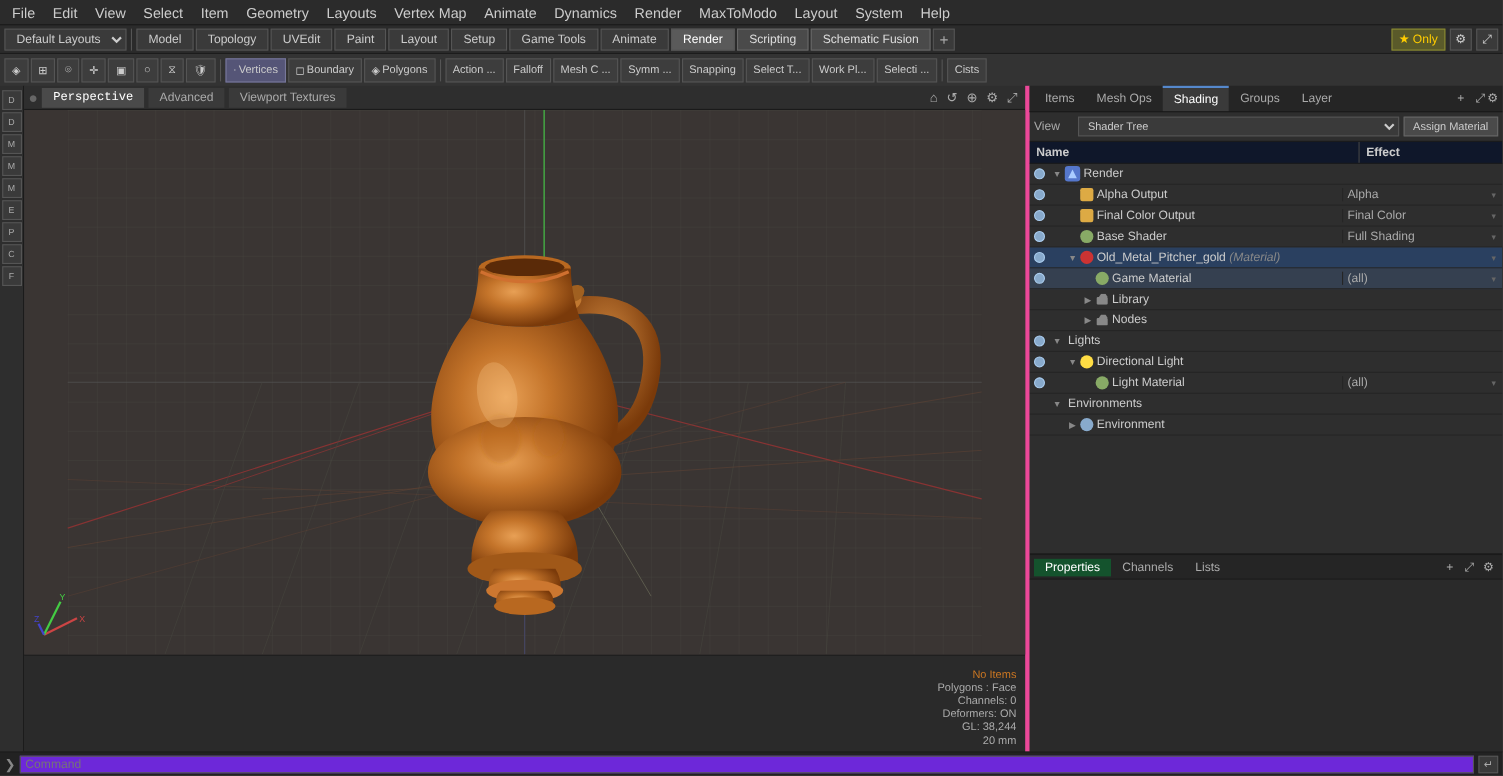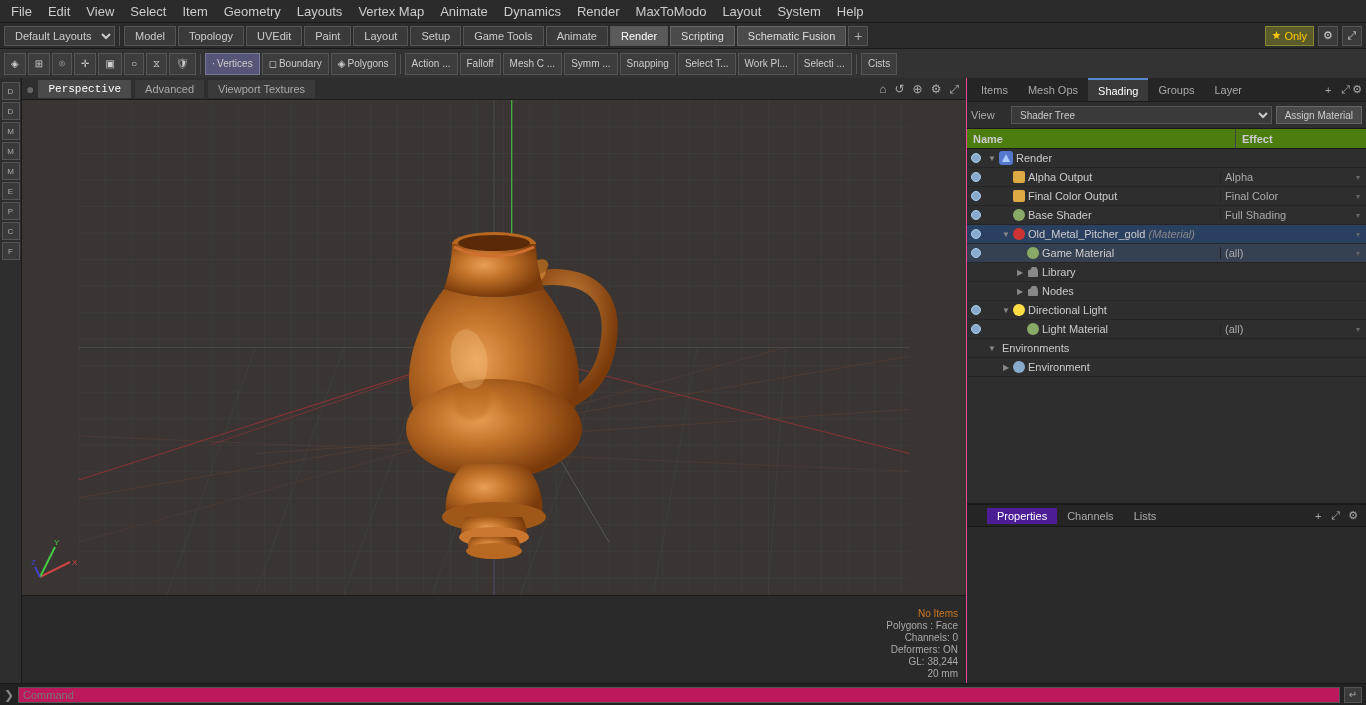--- a/index.html
+++ b/index.html
@@ -264,23 +264,23 @@
     }
     .status-line {
       font-size: 10px;
       color: #aaa;
       text-align: right;
     }
     .status-line.orange { color: #cc7722; }
 
     
     #right-panel {
-      width: 400px;
+      width: 434px;
       background: #2e2e2e;
-      border-left: 1px solid #ec4899;
+      border-left: 4px solid #ec4899;
       display: flex;
       flex-direction: column;
     }
 
     
     #panel-tabs {
       display: flex;
       background: #252525;
       height: 24px;
       align-items: center;
@@ -361,21 +361,21 @@
       padding: 1px 8px;
       font-size: 10px;
       cursor: pointer;
       height: 18px;
       white-space: nowrap;
     }
 
     
     #shader-tree-header {
       display: flex;
-      background: #4d7c0f;
+      background: #0f172a;
       height: 20px;
       border-bottom: 1px solid #1a1a1a;
     }
     .tree-header-col {
       display: flex;
       align-items: center;
       padding: 0 6px;
       font-size: 11px;
       color: #ccc;
       font-weight: bold;
@@ -491,22 +491,21 @@
       padding: 0 4px;
     }
     .bottom-tab {
       padding: 2px 10px;
       color: #aaa;
       cursor: pointer;
       font-size: 11px;
     }
     .bottom-tab.active {
       color: #fff;
-      background: #4c1d95;
-      margin-left: 16px;
+      background: #14532d;
     }
     #bottom-content {
       flex: 1;
       background: #2a2a2a;
     }
 
     
     #command-bar {
       display: flex;
       align-items: center;
@@ -515,21 +514,21 @@
       border-top: 1px solid #1a1a1a;
       padding: 0 4px;
       gap: 4px;
     }
     .cmd-arrow {
       color: #888;
       font-size: 12px;
     }
     #command-input {
       flex: 1;
-      background: #be185d;
+      background: #6d28d9;
       border: 1px solid #555;
       color: #ccc;
       height: 16px;
       font-size: 11px;
       padding: 0 4px;
     }
     .cmd-btn {
       background: #3a3a3a;
       border: 1px solid #555;
       color: #aaa;
@@ -926,20 +925,29 @@
           <div class="tree-icon" style="width:12px; height:12px; margin-right:3px;">
             <svg width="12" height="10" viewBox="0 0 12 10">
                 <rect x="1" y="3" width="10" height="7" fill="#888" rx="1"></rect>
                 <path d="M3 3 L5 0 L9 0 L11 3" fill="#888"></path>
               </svg>
           </div>
           <span class="tree-name">Nodes</span>
           <div class="tree-effect"></div>
         </div>
 
+        <div class="tree-row">
+          <div class="tree-vis">
+              <div class="vis-circle active"></div>
+            </div>
+          <div class="tree-indent"></div>
+          <div class="tree-toggle open"></div>
+          <span class="tree-name" style="margin-left:3px;">Lights</span>
+          <div class="tree-effect"></div>
+        </div>
 
         <div class="tree-row">
           <div class="tree-vis">
               <div class="vis-circle active"></div>
             </div>
           <div class="tree-indent">
               <div class="indent-unit"></div>
             </div>
           <div class="tree-toggle open"></div>
           <div class="tree-icon" style="background:#ffdd44; width:12px; height:12px; border-radius:50%; margin-right:3px;"></div>

